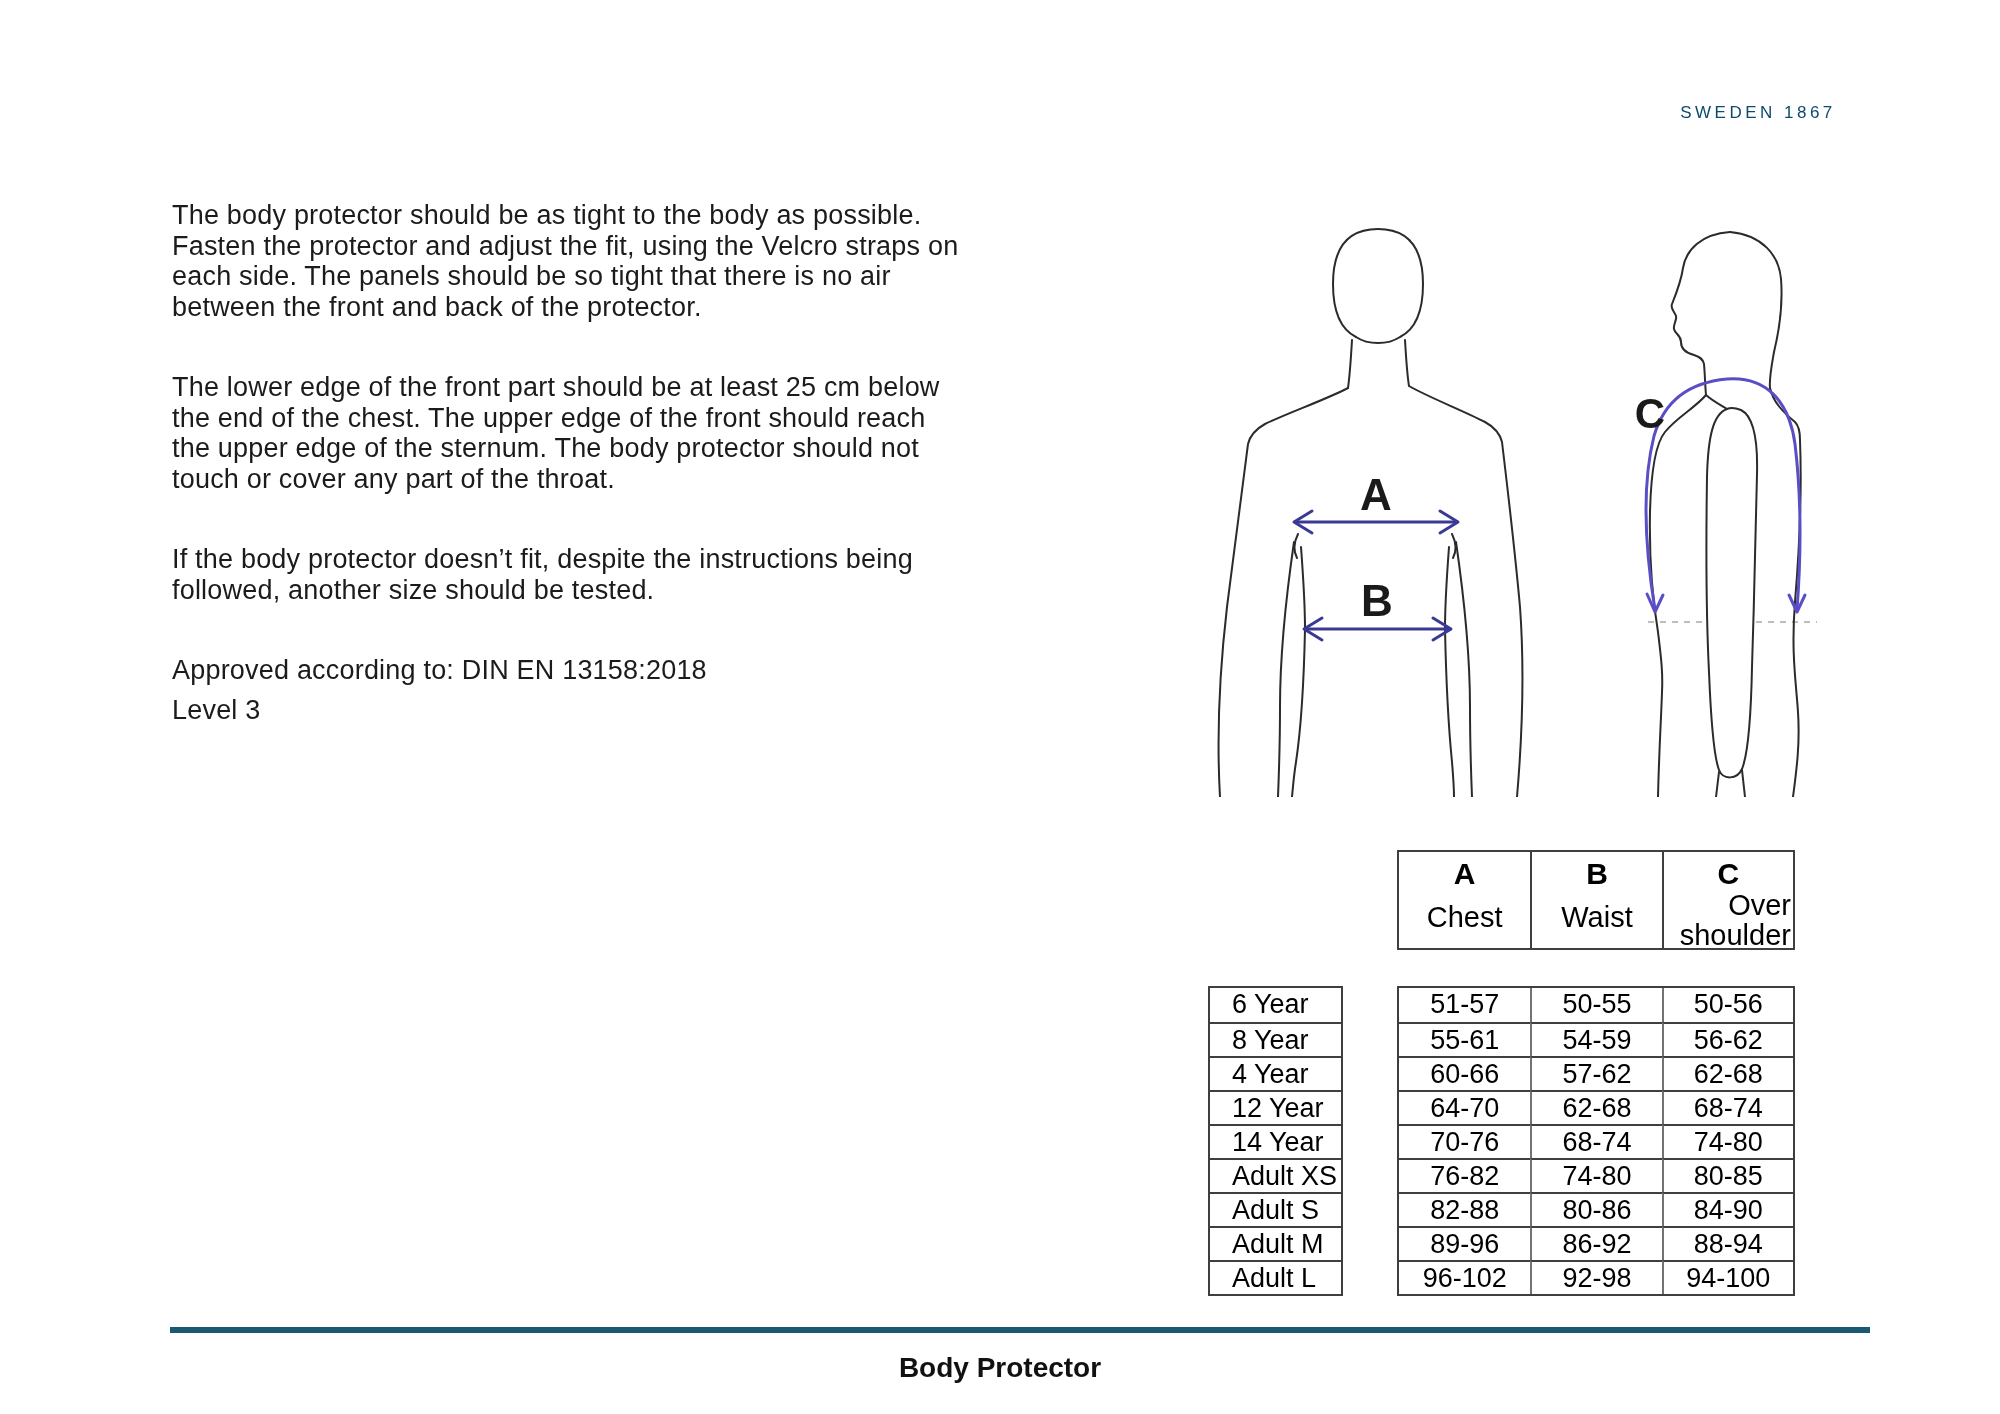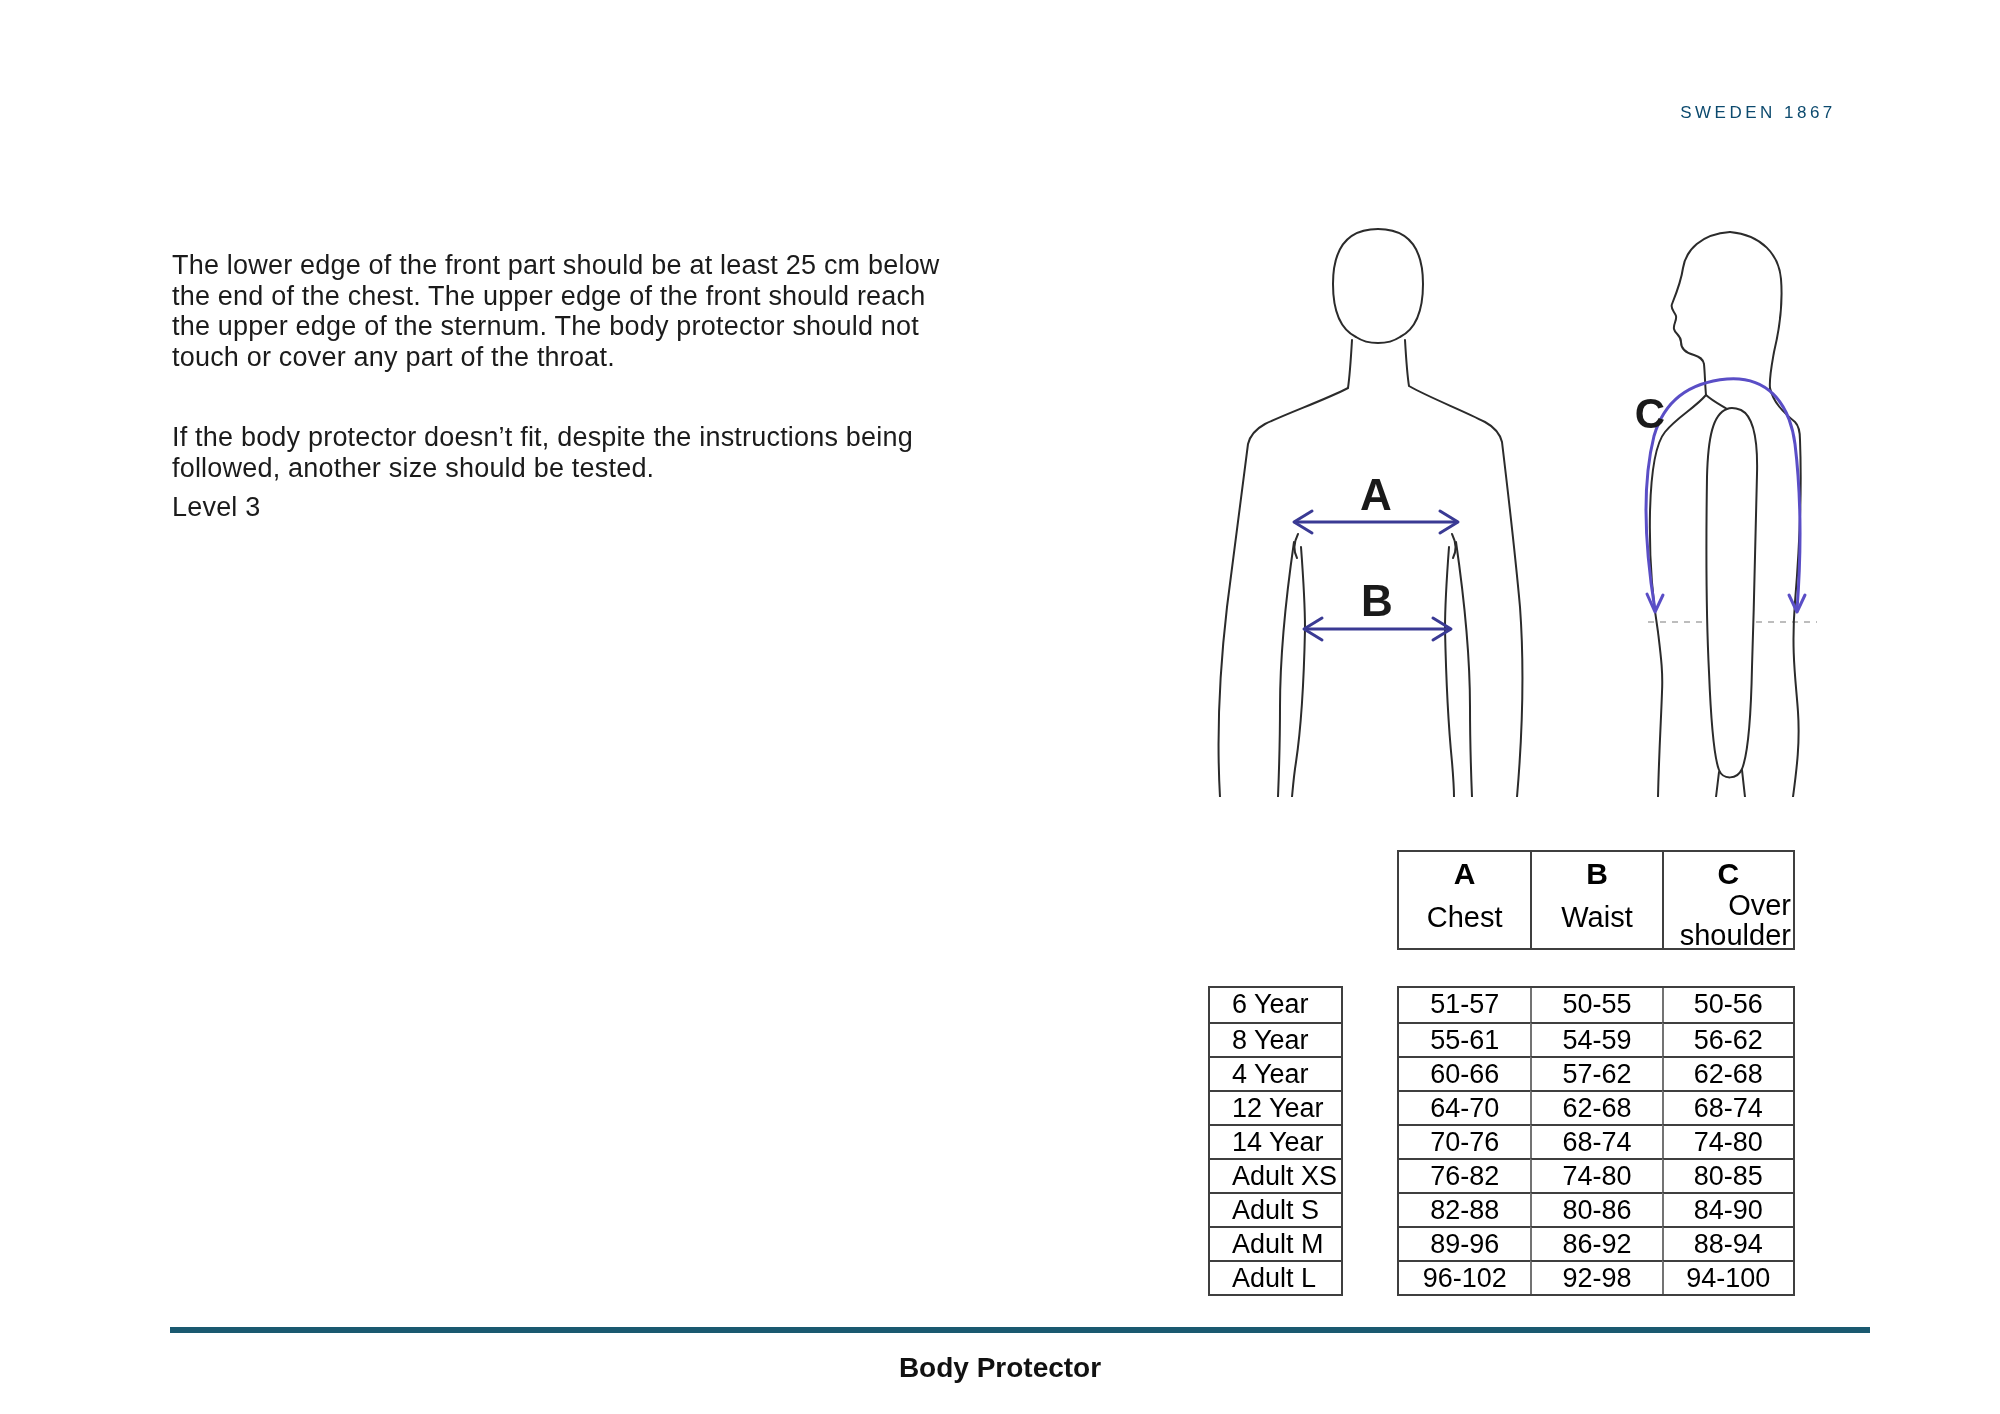--- a/index.html
+++ b/index.html
@@ -43,22 +43,24 @@
   .footer-title{left:0;top:1352px;width:2000px;text-align:center;font-size:28px;font-weight:700;color:#111;}
 
   svg text{font-family:"Liberation Sans",sans-serif;}
 </style>
 </head>
 <body>
 
 <div class="page">
 
   <div class="abs copy" style="top:200px;">
+    <p>The body protector should be as tight to the body as possible. Fasten the protector and adjust the fit, using the Velcro straps on each side. The panels should be so tight that there is no air between the front and back of the protector.</p>
     <p style="margin-top:50px;">The lower edge of the front part should be at least 25 cm below the end of the chest. The upper edge of the front should reach the upper edge of the sternum. The body protector should not touch or cover any part of the throat.</p>
     <p style="margin-top:50px;">If the body protector doesn’t fit, despite the instructions being followed, another size should be tested.</p>
+    <p style="margin-top:50px;">Approved according to: DIN EN 13158:2018</p>
     <p style="margin-top:9px;">Level 3</p>
   </div>
 
   <div class="abs logo">
     <div class="tagline">SWEDEN 1867</div>
   </div>
 
   <svg class="abs" style="left:1190px;top:212px;" width="335" height="585" viewBox="0 0 335 585">
     <g fill="none" stroke="#2b2b2b" stroke-width="2" stroke-linecap="round">
 

